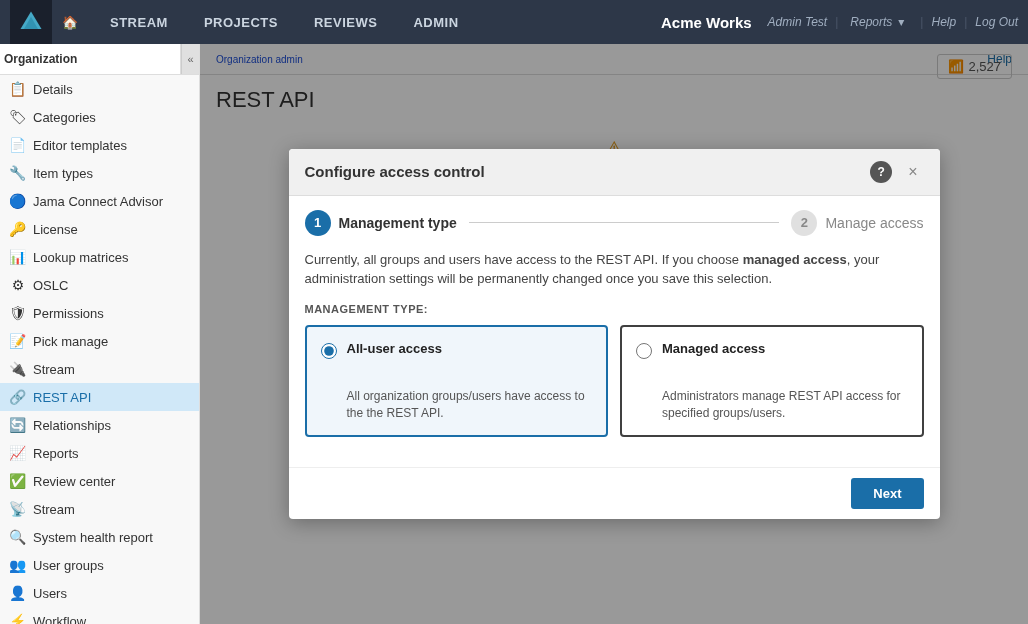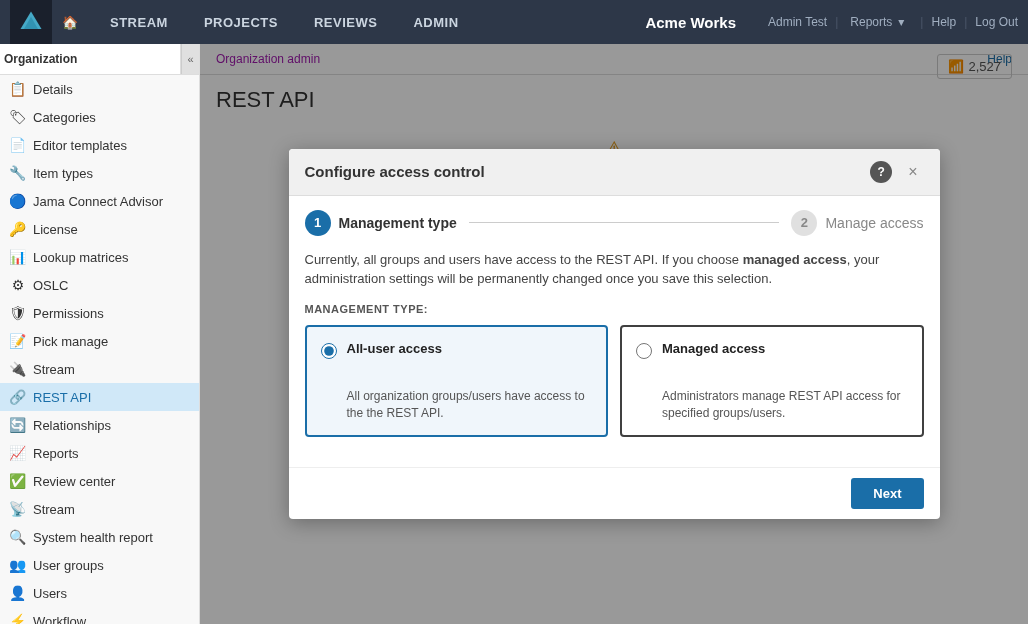--- a/index.html
+++ b/index.html
@@ -39,37 +39,37 @@
       text-decoration: none;
     }
     .nav-home {
       width: 40px;
       padding: 0 10px;
     }
     .nav-right {
       margin-left: auto;
       display: flex;
       align-items: center;
-      gap: 16px;
+      gap: 0;
     }
     .nav-brand {
       color: white;
       font-size: 15px;
       font-weight: bold;
       padding-right: 16px;
     }
     .nav-right-links {
       display: flex;
       align-items: center;
       color: #a0aec0;
       font-size: 12px;
       gap: 4px;
     }
     .nav-right-links span { padding: 0 4px; }
-    .nav-right-links a { color: #a0aec0; text-decoration: none; cursor: pointer; }
+    .nav-right-links a { color: #a0aec0; text-decoration: none; cursor: pointer; font-style: italic; }
     .nav-right-links .separator { color: #4a5568; }
     .nav-reports-item { display: flex; align-items: center; gap: 2px; }
 
     
     .main-layout {
       display: flex;
       height: calc(624px - 44px);
     }
 
     
@@ -127,22 +127,22 @@
       position: relative;
     }
     .content-header {
       padding: 8px 16px;
       border-bottom: 1px solid #ddd;
       display: flex;
       align-items: center;
       justify-content: space-between;
     }
     .breadcrumb {
-      font-size: 12px;
-      color: #a21caf;
+      font-size: 10px;
+      color: #1d4ed8;
     }
     .help-link {
       font-size: 12px;
       color: #1a6ea8;
       cursor: pointer;
     }
     .page-title {
       font-size: 22px;
       font-weight: normal;
       padding: 12px 16px 8px;

